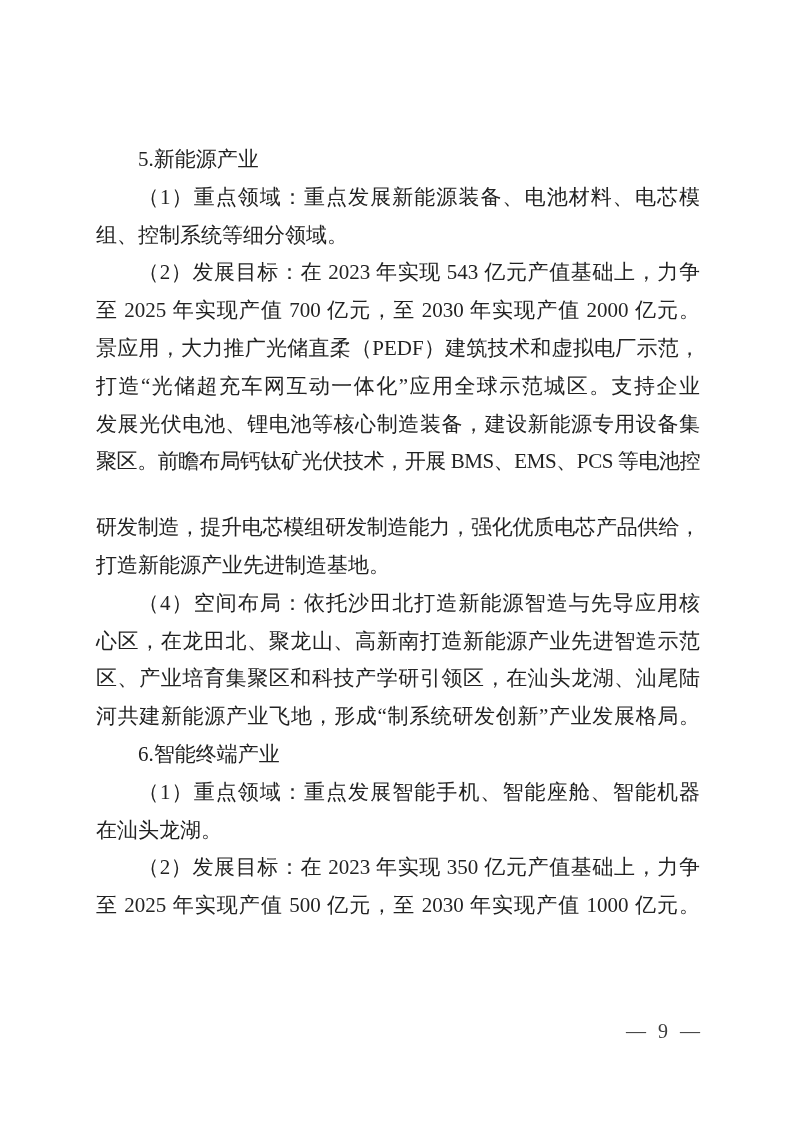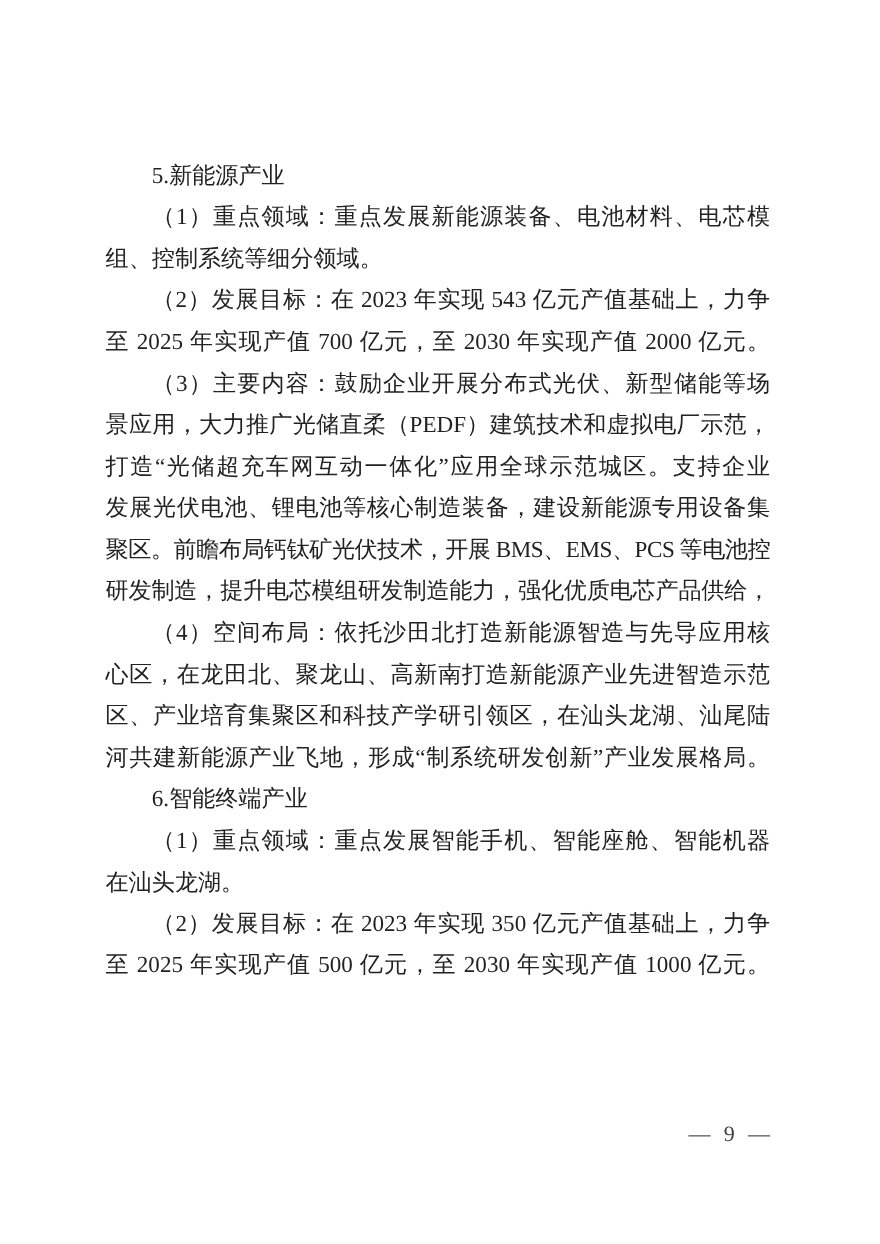--- a/index.html
+++ b/index.html
@@ -55,26 +55,26 @@
 </head>
 <body>
 
 <div class="page">
   <div class="doc">
       <div class="line indent" style="">5.新能源产业</div>
       <div class="line indent fill" style="">（1）重点领域：重点发展新能源装备、电池材料、电芯模</div>
       <div class="line" style="">组、控制系统等细分领域。</div>
       <div class="line indent fill" style="">（2）发展目标：在 2023 年实现 543 亿元产值基础上，力争</div>
       <div class="line fill" style="">至 2025 年实现产值 700 亿元，至 2030 年实现产值 2000 亿元。</div>
-      <div class="line indent fill" style="">（3）主要内容：鼓励企业开展分布式光伏、新型储能等场</div>
       <div class="line fill" style="">景应用，大力推广光储直柔（PEDF）建筑技术和虚拟电厂示范，</div>
       <div class="line fill" style="">打造“光储超充车网互动一体化”应用全球示范城区。支持企业</div>
       <div class="line fill" style="">发展光伏电池、锂电池等核心制造装备，建设新能源专用设备集</div>
       <div class="line" style="letter-spacing: -0.42px;">聚区。前瞻布局钙钛矿光伏技术，开展 BMS、EMS、PCS 等电池控</div>
-      <div class="line" style="letter-spacing: -0.17px;">研发制造，提升电芯模组研发制造能力，强化优质电芯产品供给，</div>
+      <div class="line" style="letter-spacing: -0.17px; margin-top: 28px;">研发制造，提升电芯模组研发制造能力，强化优质电芯产品供给，</div>
+      <div class="line" style="">打造新能源产业先进制造基地。</div>
       <div class="line indent fill" style="">（4）空间布局：依托沙田北打造新能源智造与先导应用核</div>
       <div class="line fill" style="">心区，在龙田北、聚龙山、高新南打造新能源产业先进智造示范</div>
       <div class="line fill" style="">区、产业培育集聚区和科技产学研引领区，在汕头龙湖、汕尾陆</div>
       <div class="line fill" style="">河共建新能源产业飞地，形成“制系统研发创新”产业发展格局。</div>
       <div class="line indent" style="">6.智能终端产业</div>
       <div class="line indent fill" style="">（1）重点领域：重点发展智能手机、智能座舱、智能机器</div>
       <div class="line" style="">在汕头龙湖。</div>
       <div class="line indent fill" style="">（2）发展目标：在 2023 年实现 350 亿元产值基础上，力争</div>
       <div class="line fill" style="">至 2025 年实现产值 500 亿元，至 2030 年实现产值 1000 亿元。</div>
     </div>

